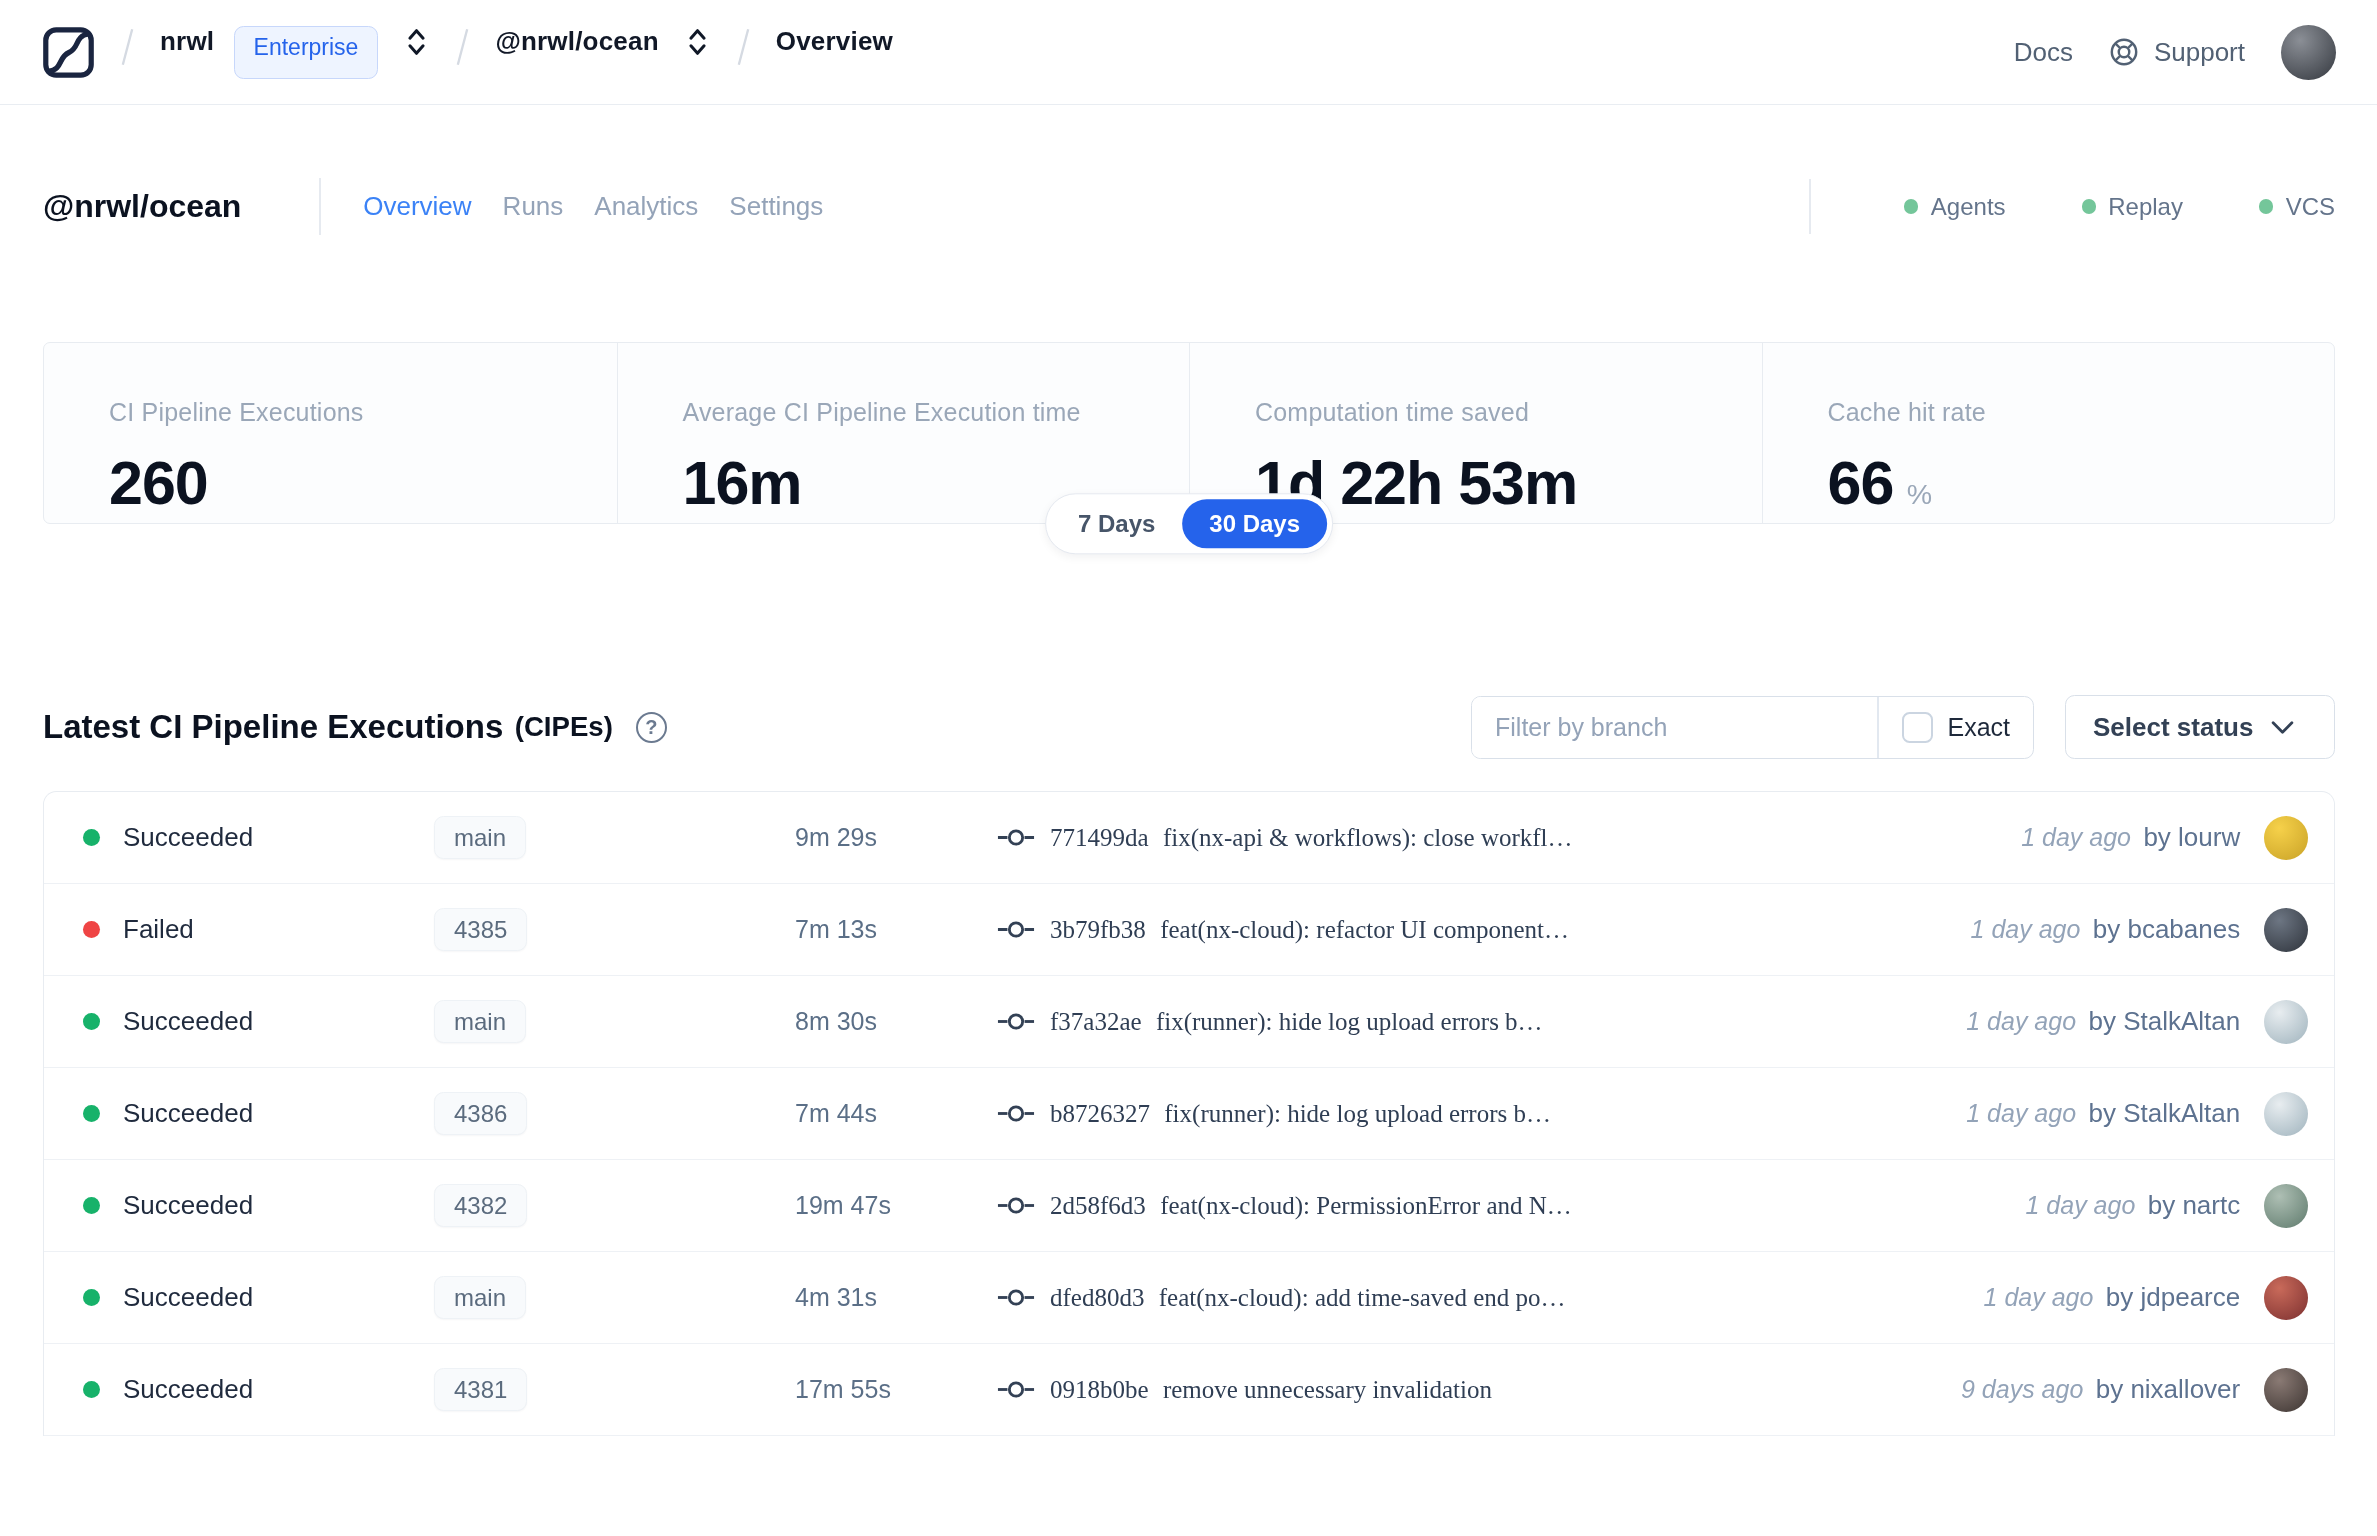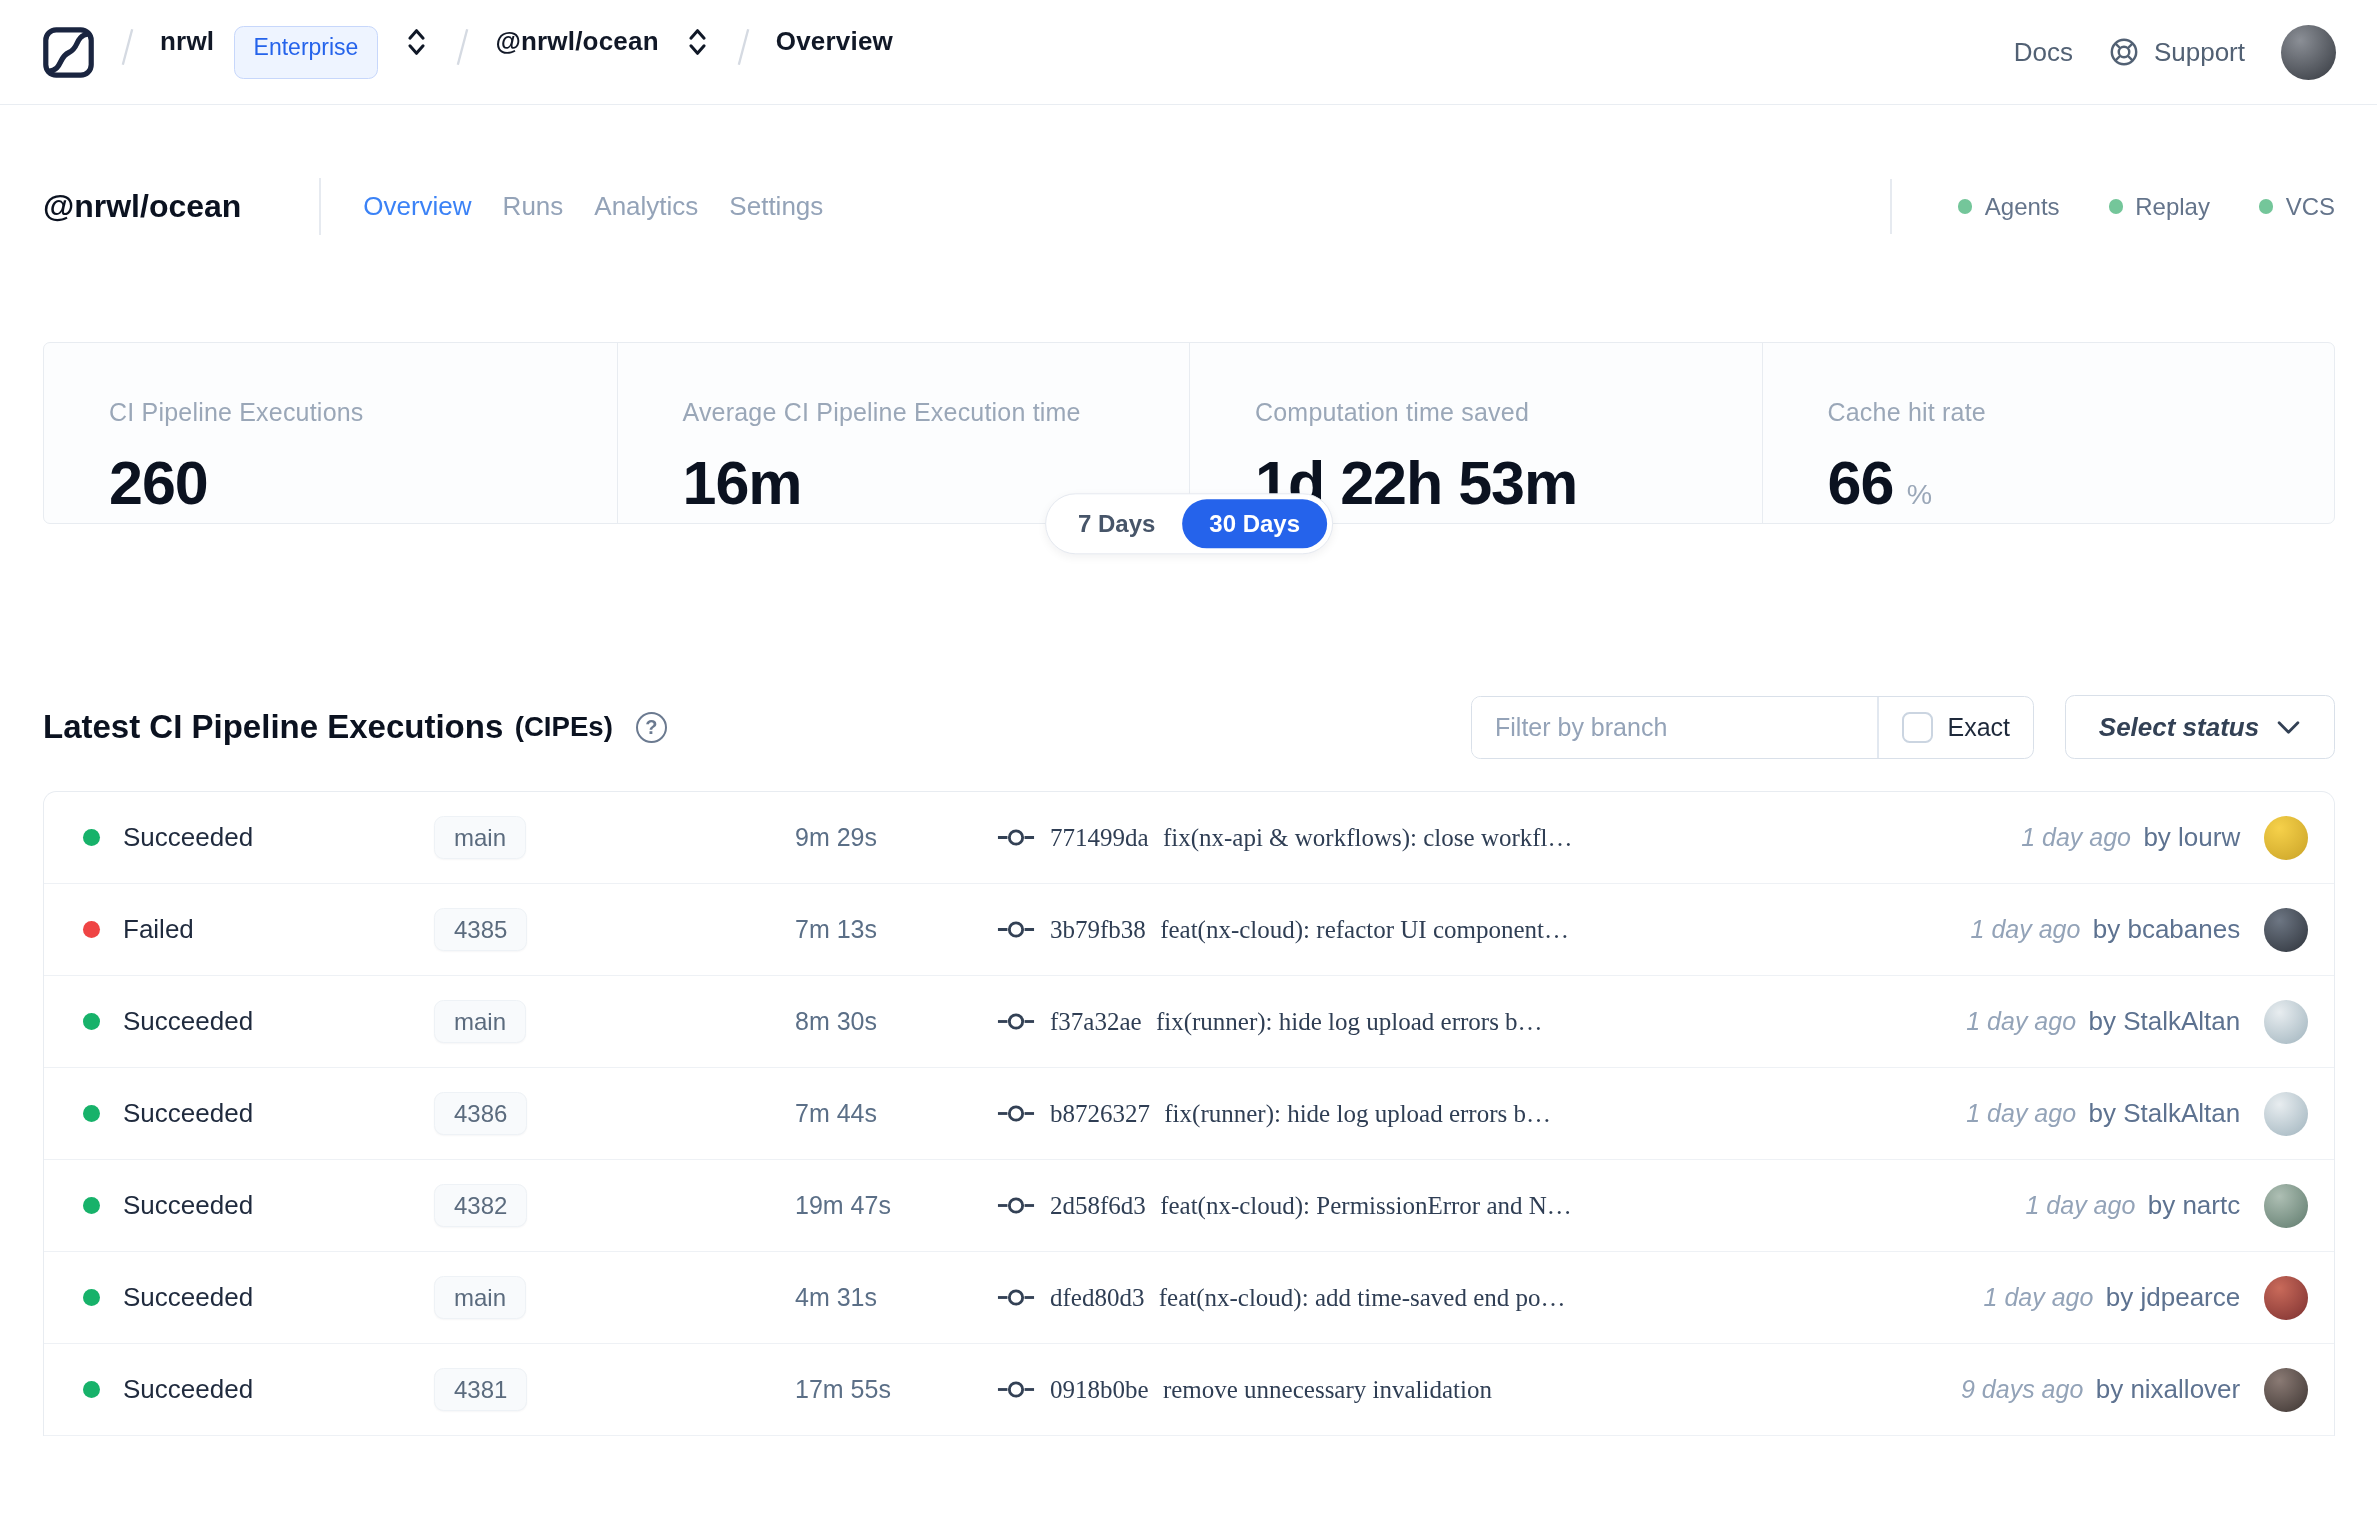--- a/index.html
+++ b/index.html
@@ -22,21 +22,21 @@
   .avatar { border-radius:50%; display:inline-block; }
   .avatar.nav { width:55px; height:55px; }
 
   
   .page-head { display:flex; align-items:center; padding:0 43px; margin-top:70px; height:63px; }
   .ws-title { font-size:32px; font-weight:700; color:#0b1220; }
   .vdiv { width:1.9px; height:57px; background:#e6eaf0; margin:0 42px 0 78px; }
   .tabs { display:flex; align-items:center; gap:31px; }
   .tab { font-size:26px; font-weight:500; color:#94a3b8; cursor:pointer; }
   .tab.active { color:#3b82f6; }
-  .env { margin-left:auto; display:flex; align-items:center; gap:49px; }
+  .env { margin-left:auto; display:flex; align-items:center; gap:76px; }
   .env-div { width:1.9px; height:55px; background:#e6eaf0; margin-right:17px; }
   .env-item { display:flex; align-items:center; gap:12.4px; cursor:pointer; }
   .env-dot { width:14.3px; height:14.3px; border-radius:50%; }
   .env-label { font-size:24px; color:#64748b; }
 
   
   .cards-wrap { position:relative; margin:104px 43px 0; }
   .cards { display:grid; grid-template-columns:repeat(4,1fr); background:#fcfdfe;
     border:1.9px solid #e8ecf1; border-radius:7px; height:182px; }
   .card { padding:55px 38px 0 65px; }
@@ -64,22 +64,22 @@
     border:1.9px solid #d9e0e9; border-radius:9.5px; background:#fff; overflow:hidden; }
   .filter-input { flex:1; border:none; outline:none; padding:0 23px; font-size:25px;
     color:#0f172a; font-family:"Liberation Sans",sans-serif; }
   .filter-input::placeholder { color:#94a3b8; }
   .fg-div { width:1.9px; background:#e2e8f0; }
   .exact-wrap { display:flex; align-items:center; gap:14.3px; padding:0 23px; }
   .checkbox { width:31px; height:31px; border:2.4px solid #cbd5e1; border-radius:7.6px;
     background:#fff; cursor:pointer; }
   .exact-label { font-size:25px; font-weight:500; color:#1e293b; }
   .status-select { height:64px; min-width:270px; border:1.9px solid #d9e0e9; border-radius:9.5px;
-    background:#fff; display:flex; align-items:center; justify-content:center; gap:17px;
-    padding:0 27px; cursor:pointer;font-style:italic; }
+    background:#fff; display:flex; align-items:center; gap:17px;
+    padding:0 27px; cursor:pointer; }
   .status-select span { font-size:26px; font-weight:600; color:#334155; }
 
   
   .table { margin:32px 43px 0; border:1.9px solid #e8ecf1; border-bottom:none;
     border-radius:13.3px 13.3px 0 0; background:#fff; overflow:hidden; }
   .row { display:grid; grid-template-columns:390px 361px 202px 1fr auto;
     align-items:center; height:92px; border-bottom:1.9px solid #eef1f5; cursor:pointer; }
   .c-status { display:flex; align-items:center; padding-left:39px; gap:23px; }
   .dot { width:17px; height:17px; border-radius:50%; flex:0 0 auto; }
   .status-txt { font-size:26px; font-weight:500; color:#1f2a3d; }

